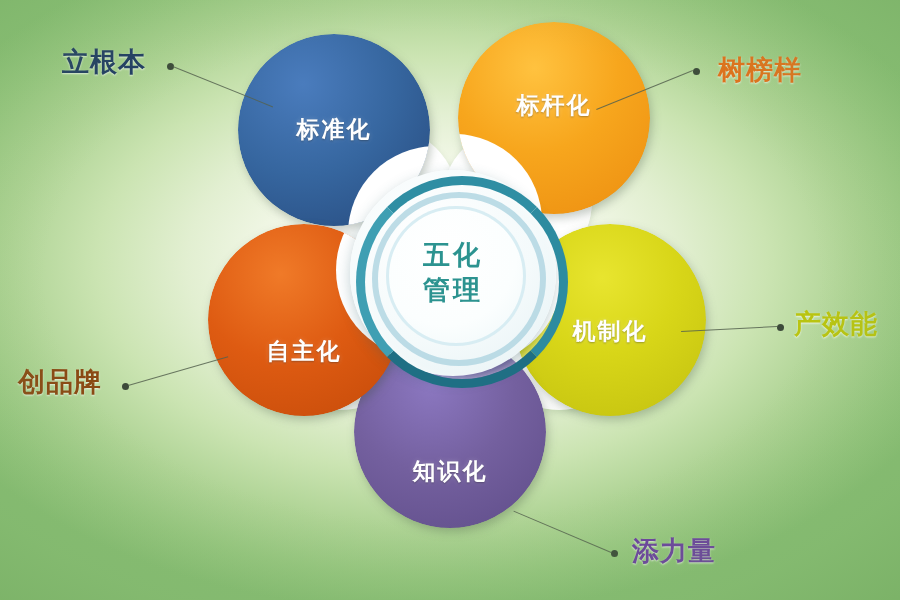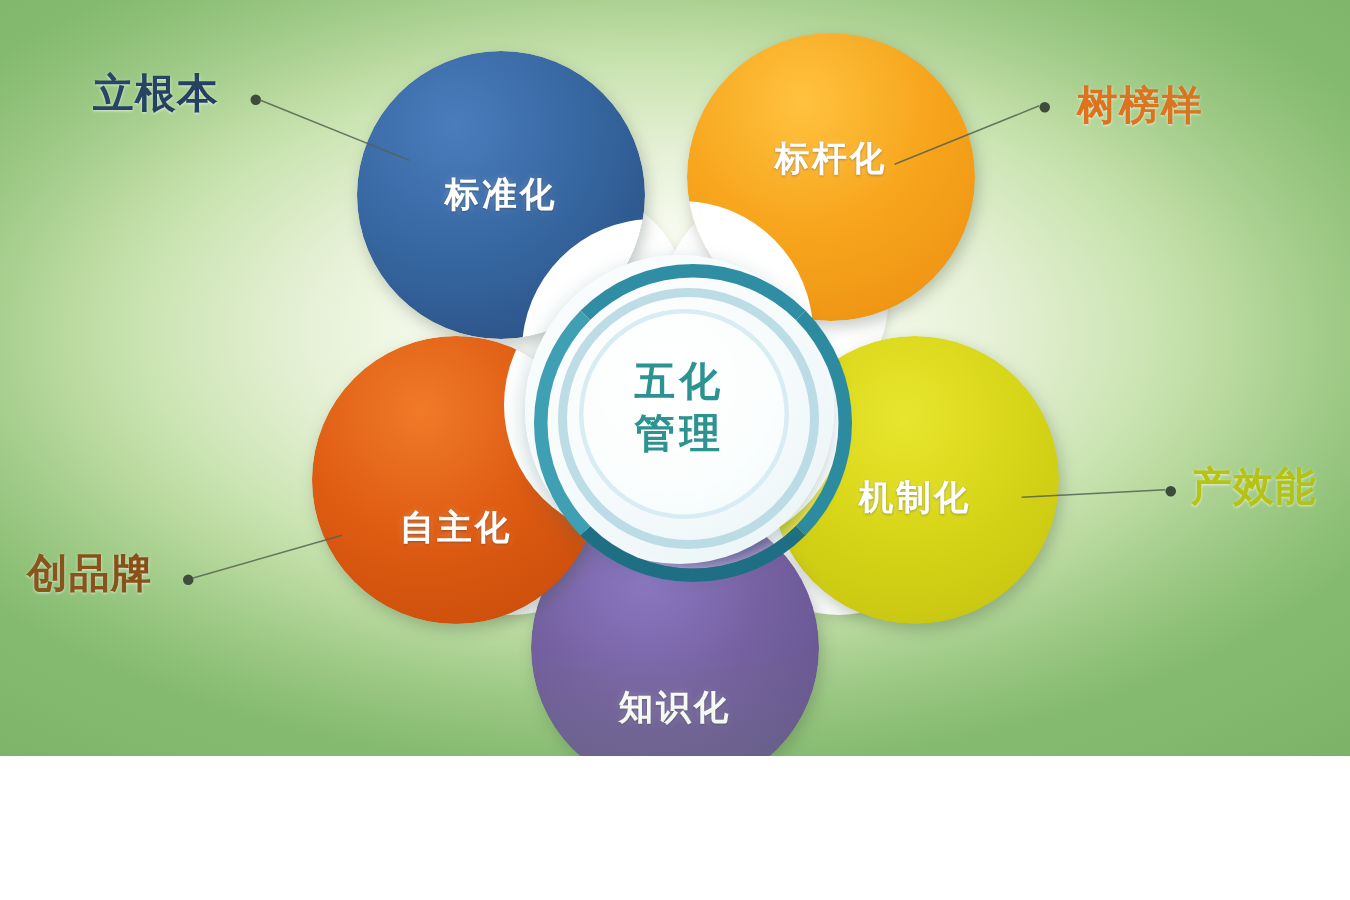--- a/index.html
+++ b/index.html
@@ -4,21 +4,21 @@
 <title>五化管理</title>
 <style>
   html,body{margin:0;padding:0;}
   body{
     width:900px;height:600px;overflow:hidden;
     font-family:"DejaVu Sans","Liberation Sans",sans-serif;
   }
 
   #stage{
     position:relative;
-    width:900px;height:504px;
+    width:900px;height:600px;
     background:
       radial-gradient(ellipse 62% 58% at 48% 44%,
         #ffffff 0%,
         #fbfdf7 16%,
         #f1f7e6 30%,
         #e2efd1 44%,
         #cbe4b2 60%,
         #aed394 76%,
         #96c67f 90%,
         #87bd73 100%);

